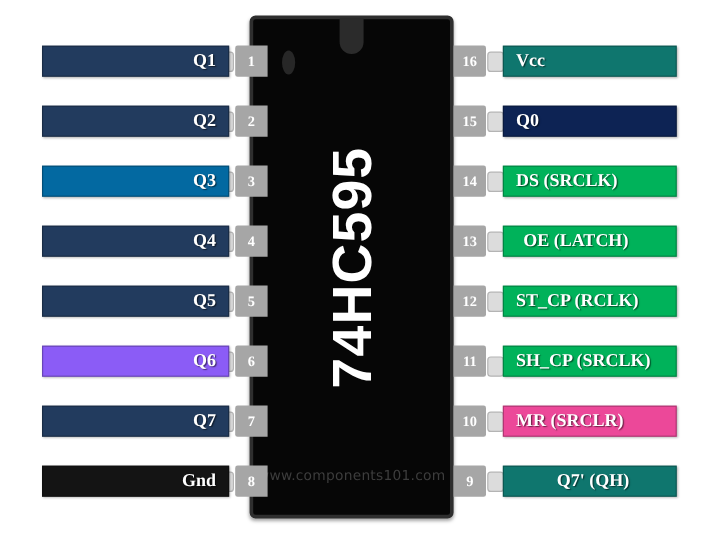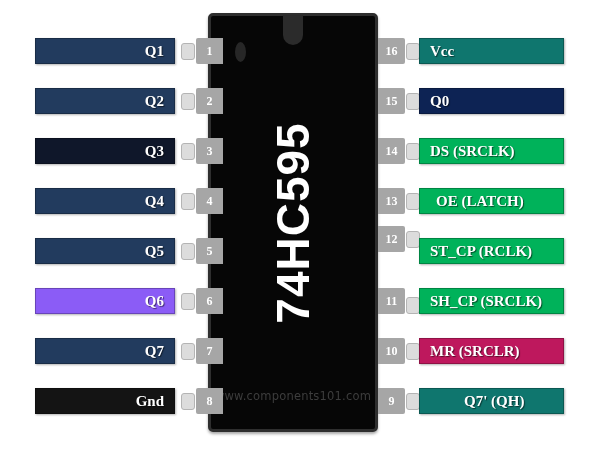--- a/index.html
+++ b/index.html
@@ -118,21 +118,21 @@
     display: flex;
     align-items: center;
     color: #ffffff;
     font-weight: bold;
     font-size: 15px;
     text-shadow: 1px 1px 1px rgba(0,0,0,.55);
     box-shadow: 1px 1px 2px rgba(0,0,0,.30);
   }
   .bar.left {
     left: 35px;
-    width: 140px;
+    width: 156px;
     justify-content: flex-end;
     padding-right: 10px;
   }
   .bar.right {
     left: 419px;
     width: 145px;
     justify-content: flex-start;
     padding-left: 10px;
   }
 </style>
@@ -160,21 +160,21 @@
         <div class="pin-lead"></div>
         <div class="pin-pad">2</div>
       </div>
       <div class="bar left" style="top: 88px; background: rgb(34, 59, 94);">
         <span>Q2</span>
       </div>
       <div class="pin left" style="top: 138px;">
         <div class="pin-lead"></div>
         <div class="pin-pad">3</div>
       </div>
-      <div class="bar left" style="top: 138px; background: #0f172a;">
+      <div class="bar left" style="top: 138px; background: #0369a1;">
         <span>Q3</span>
       </div>
       <div class="pin left" style="top: 188px;">
         <div class="pin-lead"></div>
         <div class="pin-pad">4</div>
       </div>
       <div class="bar left" style="top: 188px; background: rgb(34, 59, 94);">
         <span>Q4</span>
       </div>
       <div class="pin left" style="top: 238px;">
@@ -226,39 +226,39 @@
       <div class="bar right" style="top: 138px; background: rgb(0, 178, 90);">
         <span>DS (SRCLK)</span>
       </div>
       <div class="pin right" style="top: 188px;">
         <div class="pin-lead"></div>
         <div class="pin-pad">13</div>
       </div>
       <div class="bar right" style="top: 188px; background: rgb(0, 178, 90); padding-left: 16px;">
         <span>OE (LATCH)</span>
       </div>
-      <div class="pin right" style="top: 226px; justify-content: flex-end;">
+      <div class="pin right" style="top: 238px; justify-content: flex-end;">
         <div class="pin-lead"></div>
         <div class="pin-pad">12</div>
       </div>
       <div class="bar right" style="top: 238px; background: rgb(0, 178, 90);">
         <span>ST_CP (RCLK)</span>
       </div>
       <div class="pin right" style="top: 288px; align-items: flex-end;">
         <div class="pin-lead"></div>
         <div class="pin-pad">11</div>
       </div>
       <div class="bar right" style="top: 288px; background: rgb(0, 178, 90);">
         <span>SH_CP (SRCLK)</span>
       </div>
       <div class="pin right" style="top: 338px;">
         <div class="pin-lead"></div>
         <div class="pin-pad">10</div>
       </div>
-      <div class="bar right" style="top: 338px; background: #be185d;">
+      <div class="bar right" style="top: 338px; background: #ec4899;">
         <span>MR (SRCLR)</span>
       </div>
       <div class="pin right" style="top: 388px;">
         <div class="pin-lead"></div>
         <div class="pin-pad">9</div>
       </div>
       <div class="bar right" style="top: 388px; background: #0f766e; padding-left: 44px;">
         <span>Q7' (QH)</span>
       </div>
     </div>

